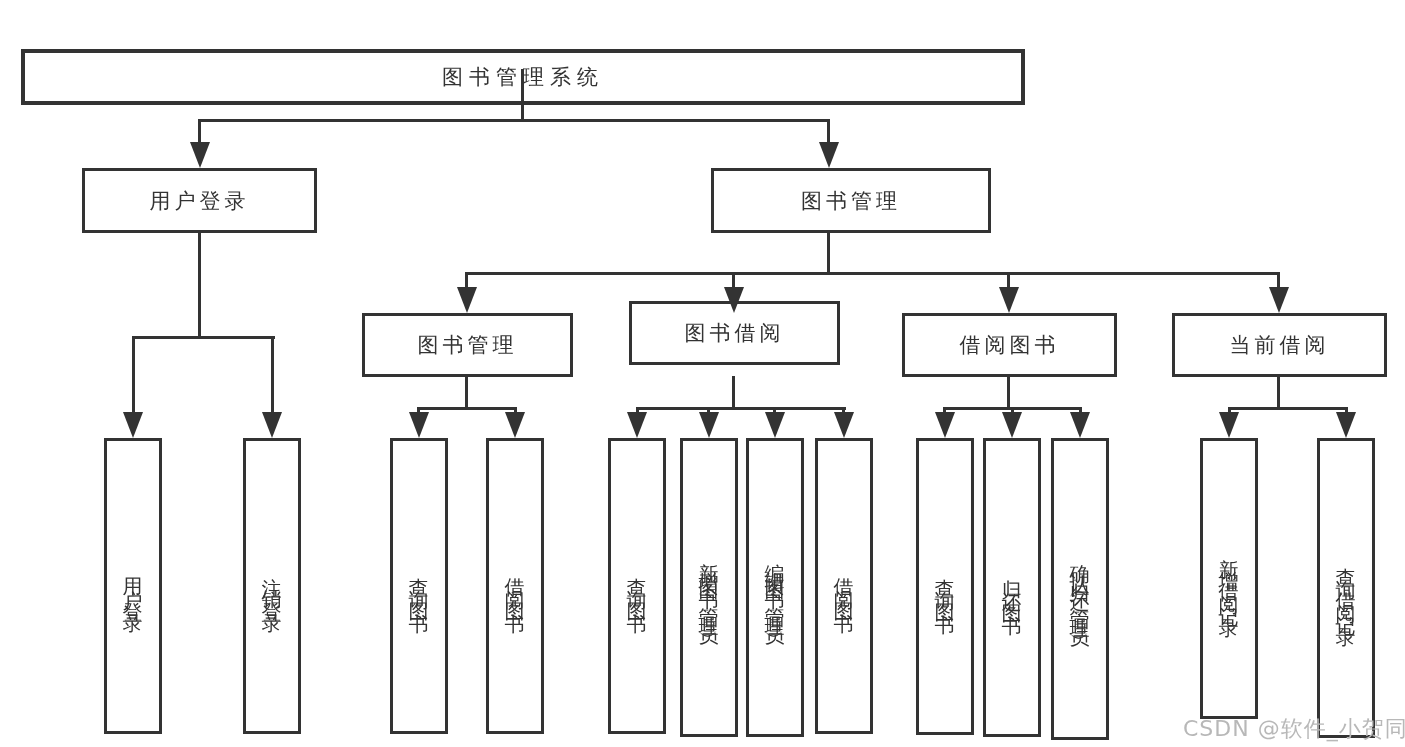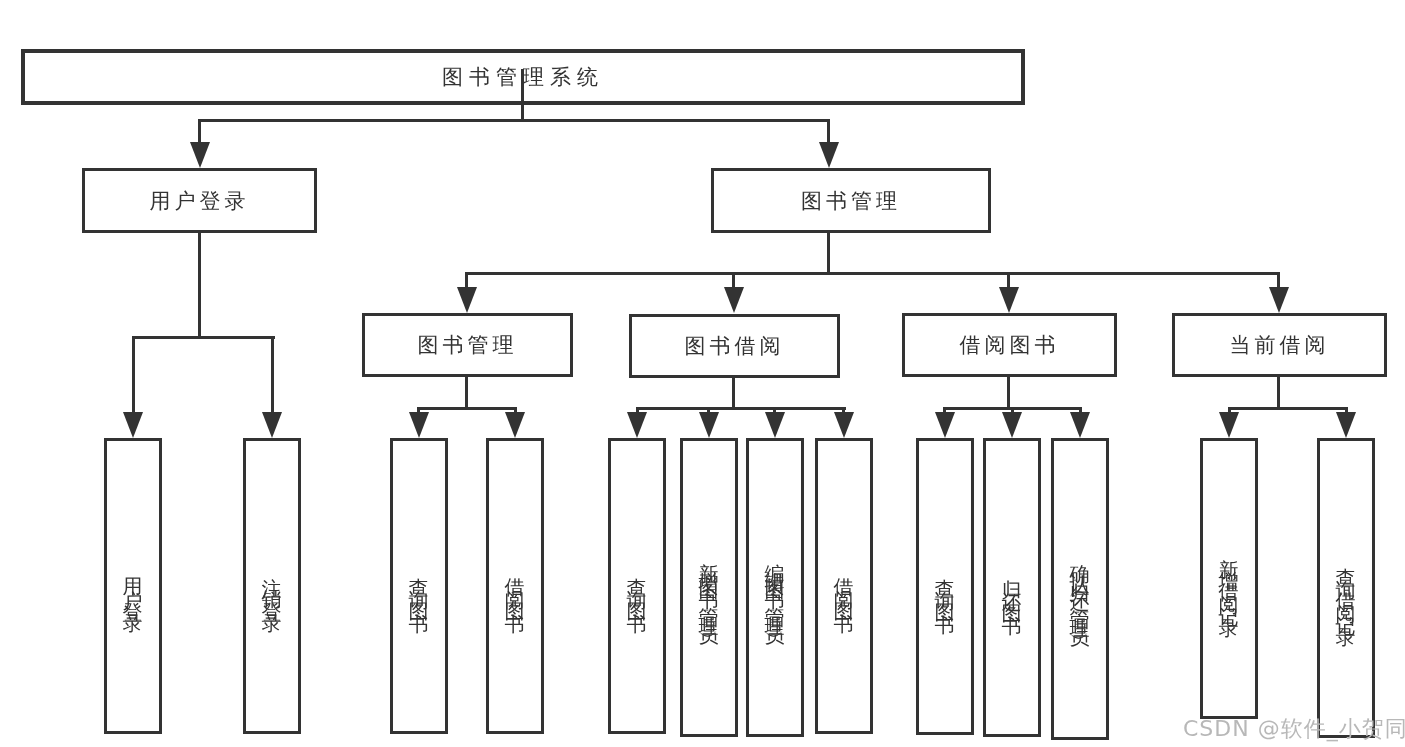--- a/index.html
+++ b/index.html
@@ -68,21 +68,21 @@
   <div class="box" style="left: 82px; top: 168px; width: 235px; height: 65px; border-color: rgb(51, 51, 51); color: rgb(51, 51, 51);">
     <span>用户登录</span>
   </div>
   <div class="box" style="left: 711px; top: 168px; width: 280px; height: 65px; border-color: rgb(51, 51, 51); color: rgb(51, 51, 51);">
     <span>图书管理</span>
   </div>
 
   <div class="box" style="left: 362px; top: 313px; width: 211px; height: 64px; border-color: rgb(51, 51, 51); color: rgb(51, 51, 51);">
     <span>图书管理</span>
   </div>
-  <div class="box" style="left: 629px; top: 314px; width: 211px; height: 64px; border-color: rgb(51, 51, 51); color: rgb(51, 51, 51);">
+  <div class="box" style="left: 629px; top: 301px; width: 211px; height: 64px; border-color: rgb(51, 51, 51); color: rgb(51, 51, 51);">
     <span>图书借阅</span>
   </div>
   <div class="box" style="left: 902px; top: 313px; width: 215px; height: 64px; border-color: rgb(51, 51, 51); color: rgb(51, 51, 51);">
     <span>借阅图书</span>
   </div>
   <div class="box" style="left: 1172px; top: 313px; width: 215px; height: 64px; border-color: rgb(51, 51, 51); color: rgb(51, 51, 51);">
     <span>当前借阅</span>
   </div>
 
   <div class="box leaf" style="left: 104px; top: 438px; width: 58px; height: 296px; border-color: rgb(51, 51, 51); color: rgb(51, 51, 51);">

